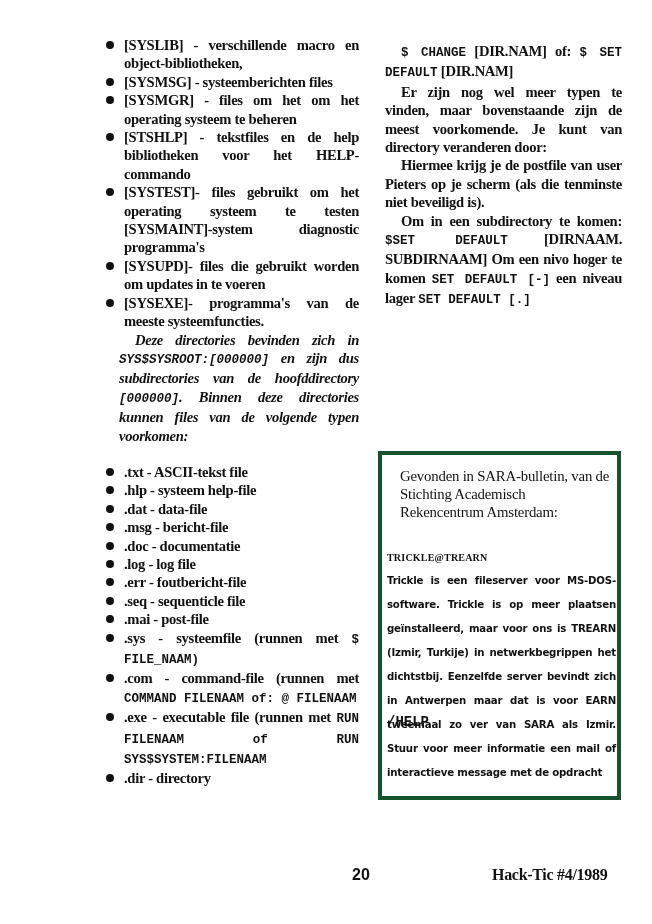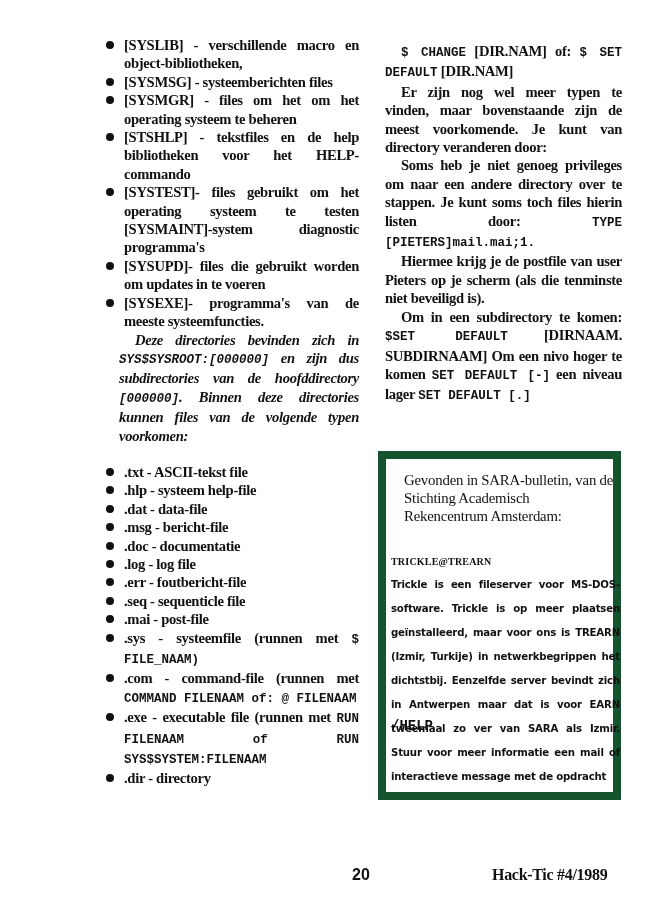--- a/index.html
+++ b/index.html
@@ -8,21 +8,21 @@
   .col { position:absolute; font-size:14.6px; line-height:18.4px; font-weight:bold; letter-spacing:-0.3px; }
   .left { left:102px; top:36px; width:257px; }
   .right { left:385px; top:42px; width:237px; }
   ul { list-style:none; margin:0; padding:0; }
   li { position:relative; padding-left:22px; text-align:justify; }
   li::before { content:""; position:absolute; left:4px; top:5px; width:8px; height:8px; border-radius:50%; background:#111; }
   p { margin:0; text-align:justify; }
   .ind { text-indent:16px; }
   .mono { font-family:"Liberation Mono","DejaVu Sans Mono",monospace; font-size:12.5px; font-weight:bold; letter-spacing:0; }
   .gap { height:18px; }
-  .box { position:absolute; left:378px; top:451px; width:243px; height:349px; border:8px solid #14532d; box-sizing:border-box; }
+  .box { position:absolute; left:378px; top:451px; width:243px; height:349px; border:4px solid #14532d; box-sizing:border-box; }
   .box-head { position:absolute; left:18px; top:12px; width:210px; font-size:14.8px; line-height:18px; font-weight:normal; font-family:"Liberation Serif",serif; letter-spacing:-0.2px; }
   .box-title { position:absolute; left:5px; top:97px; font-size:10px; font-weight:bold; font-family:"Liberation Serif",serif; letter-spacing:0.2px; }
   .box-body { position:absolute; left:5px; top:114px; width:229px; font-family:"DejaVu Sans",sans-serif; font-size:10.2px; line-height:24px; font-weight:bold; text-align:justify; letter-spacing:-0.2px; }
   .box-help { position:absolute; left:5px; top:259px; font-family:"Liberation Mono",monospace; font-size:14px; font-weight:bold; }
   .footer-page { position:absolute; left:352px; top:866px; font-family:"Liberation Sans",sans-serif; font-size:16px; font-weight:bold; }
   .footer-mag { position:absolute; left:492px; top:866px; font-family:Liberation Serif, serif; font-size:16px; font-weight:bold; letter-spacing:-0.3px; }
 </style>
 </head>
 <body>
 
@@ -55,23 +55,20 @@
     <li><span>.exe - executable file (runnen met </span><span class="mono">RUN FILENAAM of RUN SYS$SYSTEM:FILENAAM</span></li>
     <li><span>.dir - directory</span></li>
   </ul>
 </div>
 
 <div class="col right">
   <p class="ind">
     <span class="mono">$ CHANGE</span><span> [DIR.NAM] of: </span><span class="mono">$ SET DEFAULT</span><span> [DIR.NAM]</span>
   </p>
   <p class="ind">Er zijn nog wel meer typen te vinden, maar bovenstaande zijn de meest voorkomende. Je kunt van directory veranderen door:</p>
-  <p class="ind">
-    <span>Soms heb je niet genoeg privileges om naar een andere directory over te stappen. Je kunt soms toch files hierin listen door: </span><span class="mono">TYPE [PIETERS]mail.mai;1.</span>
-  </p>
   <p class="ind">Hiermee krijg je de postfile van user Pieters op je scherm (als die tenminste niet beveiligd is).</p>
   <p class="ind">
     <span>Om in een subdirectory te komen: </span><span class="mono">$SET DEFAULT</span><span> [DIRNAAM. SUBDIRNAAM] Om een nivo hoger te komen </span><span class="mono">SET DEFAULT [-]</span><span> een niveau lager </span><span class="mono">SET DEFAULT [.]</span>
   </p>
 </div>
 
 <div class="box">
   <div class="box-head">Gevonden in SARA-bulletin, van de Stichting Academisch Rekencentrum Amsterdam:</div>
   <div class="box-title">TRICKLE@TREARN</div>
   <div class="box-body">Trickle is een fileserver voor MS-DOS-software. Trickle is op meer plaatsen geïnstalleerd, maar voor ons is TREARN (Izmir, Turkije) in netwerkbegrippen het dichtstbij. Eenzelfde server bevindt zich in Antwerpen maar dat is voor EARN tweemaal zo ver van SARA als Izmir. Stuur voor meer informatie een mail of interactieve message met de opdracht</div>

